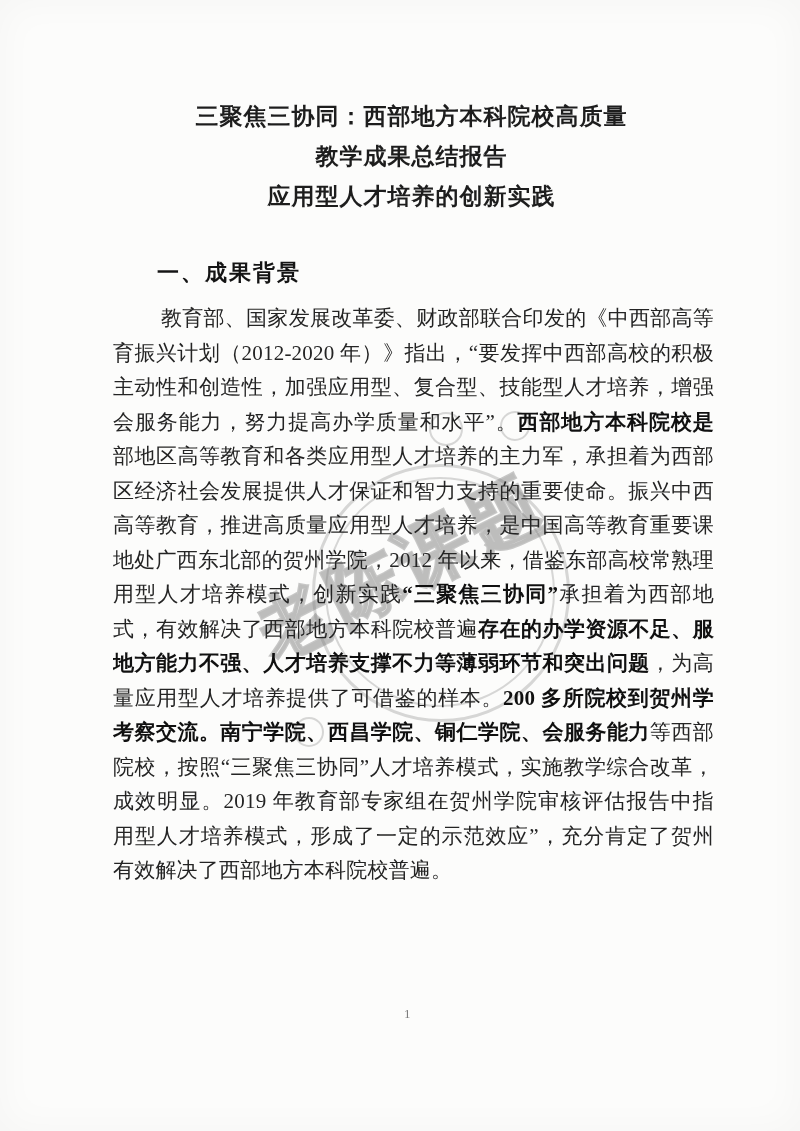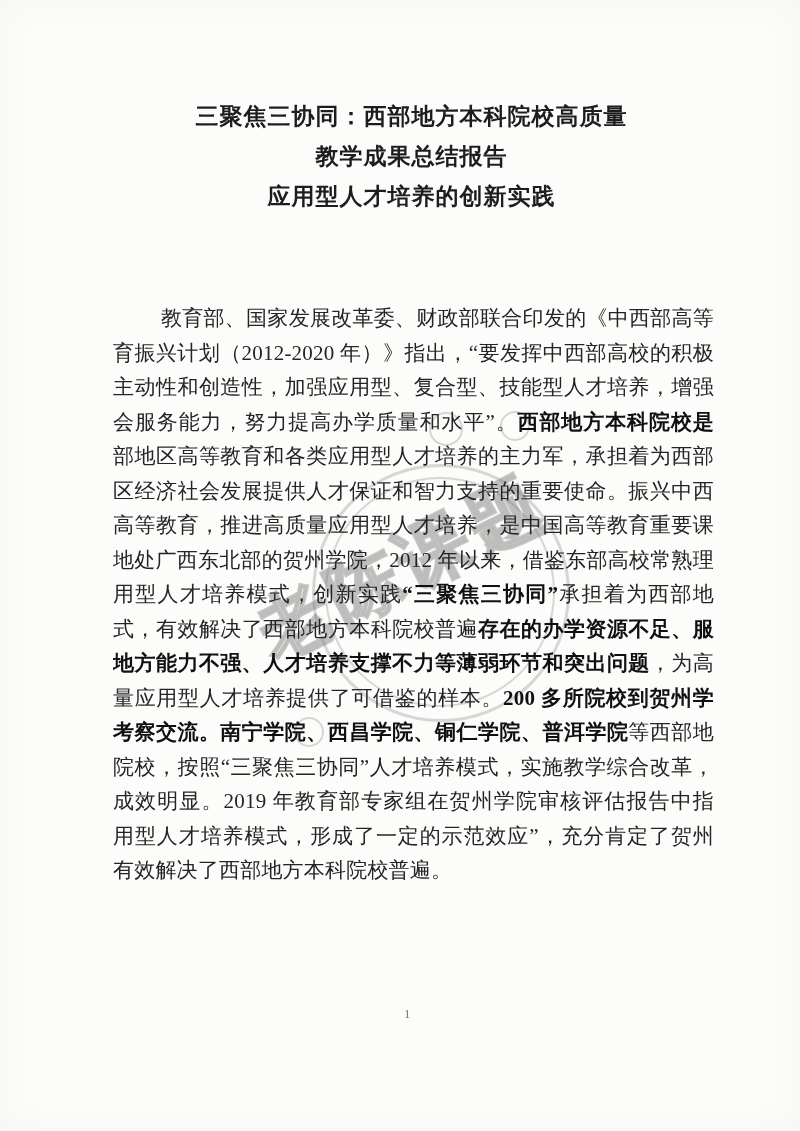--- a/index.html
+++ b/index.html
@@ -101,35 +101,36 @@
   </div>
 
   <div class="content">
 
     <div class="doc-title">
       <div>三聚焦三协同：西部地方本科院校高质量</div>
       <div>教学成果总结报告</div>
       <div>应用型人才培养的创新实践</div>
     </div>
 
+    <div class="section-heading">一、成果背景</div>
 
     <div class="body-paragraph">
         <div class="bline indent just"><span>教育部、国家发展改革委、财政部联合印发的《中西部高等教</span></div>
         <div class="bline just"><span>育振兴计划（2012-2020 年）》指出，“要发挥中西部高校的积极性、</span></div>
         <div class="bline just"><span>主动性和创造性，加强应用型、复合型、技能型人才培养，增强社</span></div>
         <div class="bline just"><span>会服务能力，努力提高办学质量和水平”。</span><span class="b">西部地方本科院校是西</span></div>
         <div class="bline just"><span>部地区高等教育和各类应用型人才培养的主力军，承担着为西部地</span></div>
         <div class="bline just"><span>区经济社会发展提供人才保证和智力支持的重要使命。振兴中西部</span></div>
         <div class="bline just"><span>高等教育，推进高质量应用型人才培养，是中国高等教育重要课题。</span></div>
         <div class="bline just"><span>地处广西东北部的贺州学院，2012 年以来，借鉴东部高校常熟理工</span></div>
         <div class="bline just"><span>用型人才培养模式，创新实践</span><span class="b">“三聚焦三协同”</span><span>承担着为西部地</span></div>
         <div class="bline just"><span>式，有效解决了西部地方本科院校普遍</span><span class="b">存在的办学资源不足、服务</span></div>
         <div class="bline just"><span class="b">地方能力不强、人才培养支撑不力等薄弱环节和突出问题</span><span>，为高质</span></div>
         <div class="bline just"><span>量应用型人才培养提供了可借鉴的样本。</span><span class="b">200 多所院校到贺州学院</span></div>
-        <div class="bline just"><span class="b">考察交流。南宁学院、西昌学院、铜仁学院、普洱学院</span><span>等西部地区</span></div>
+        <div class="bline just"><span class="b">考察交流。南宁学院、西昌学院、铜仁学院、会服务能力</span><span>等西部地区</span></div>
         <div class="bline just"><span>院校，按照“三聚焦三协同”人才培养模式，实施教学综合改革，</span></div>
         <div class="bline just"><span>成效明显。2019 年教育部专家组在贺州学院审核评估报告中指出，</span></div>
         <div class="bline just"><span>用型人才培养模式，形成了一定的示范效应”，充分肯定了贺州学</span></div>
         <div class="bline"><span>有效解决了西部地方本科院校普遍。</span></div>
       </div>
 
     <div class="page-number">1</div>
 
   </div>
 </div>

